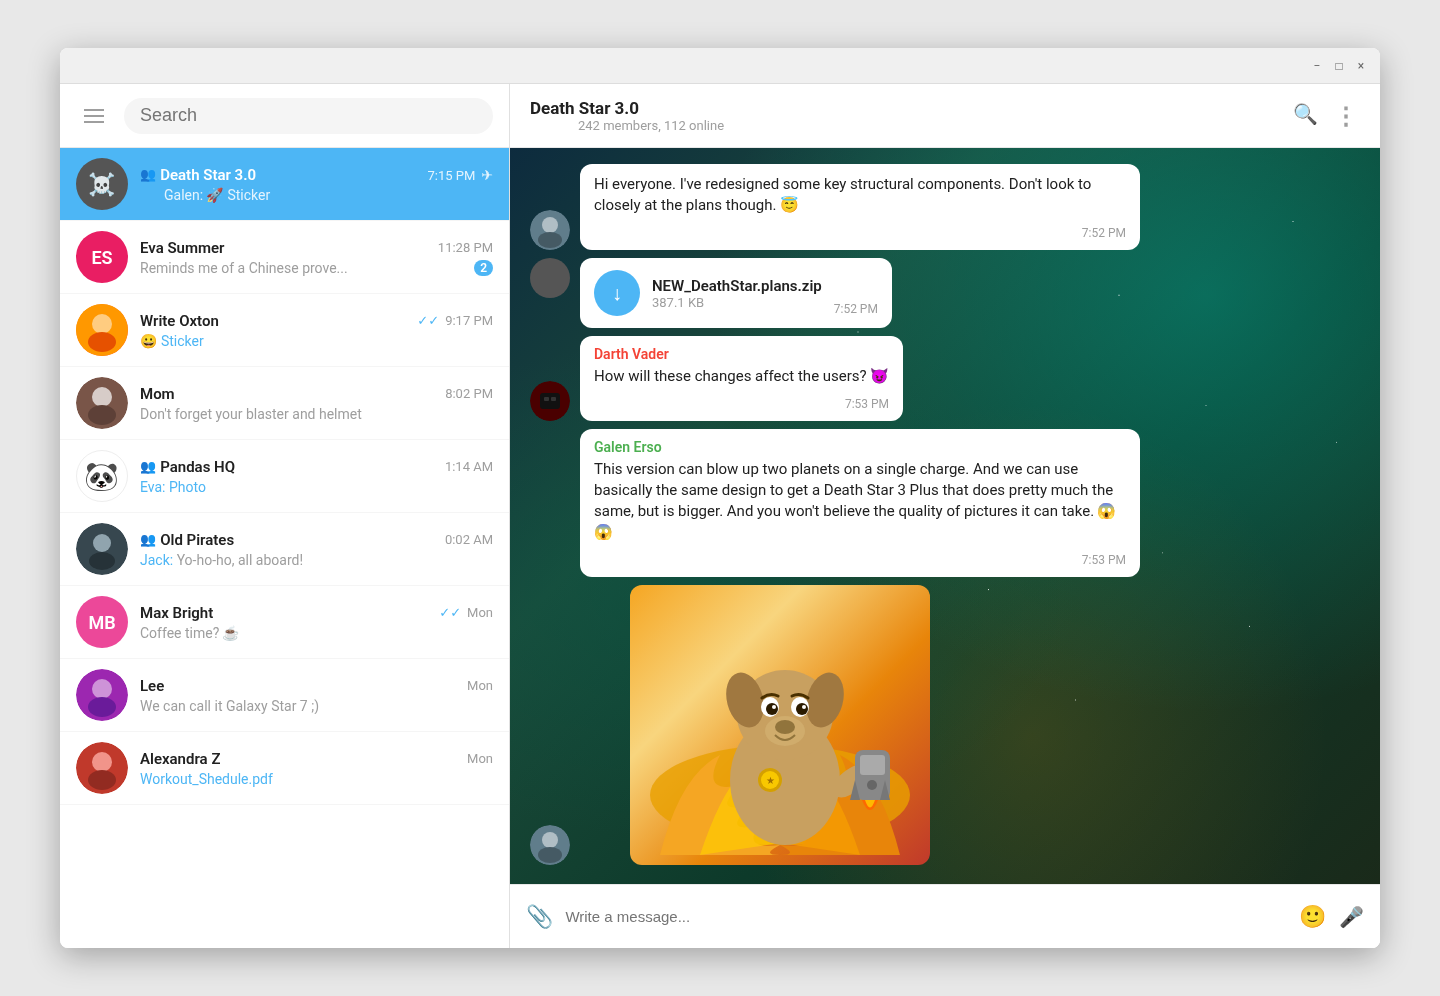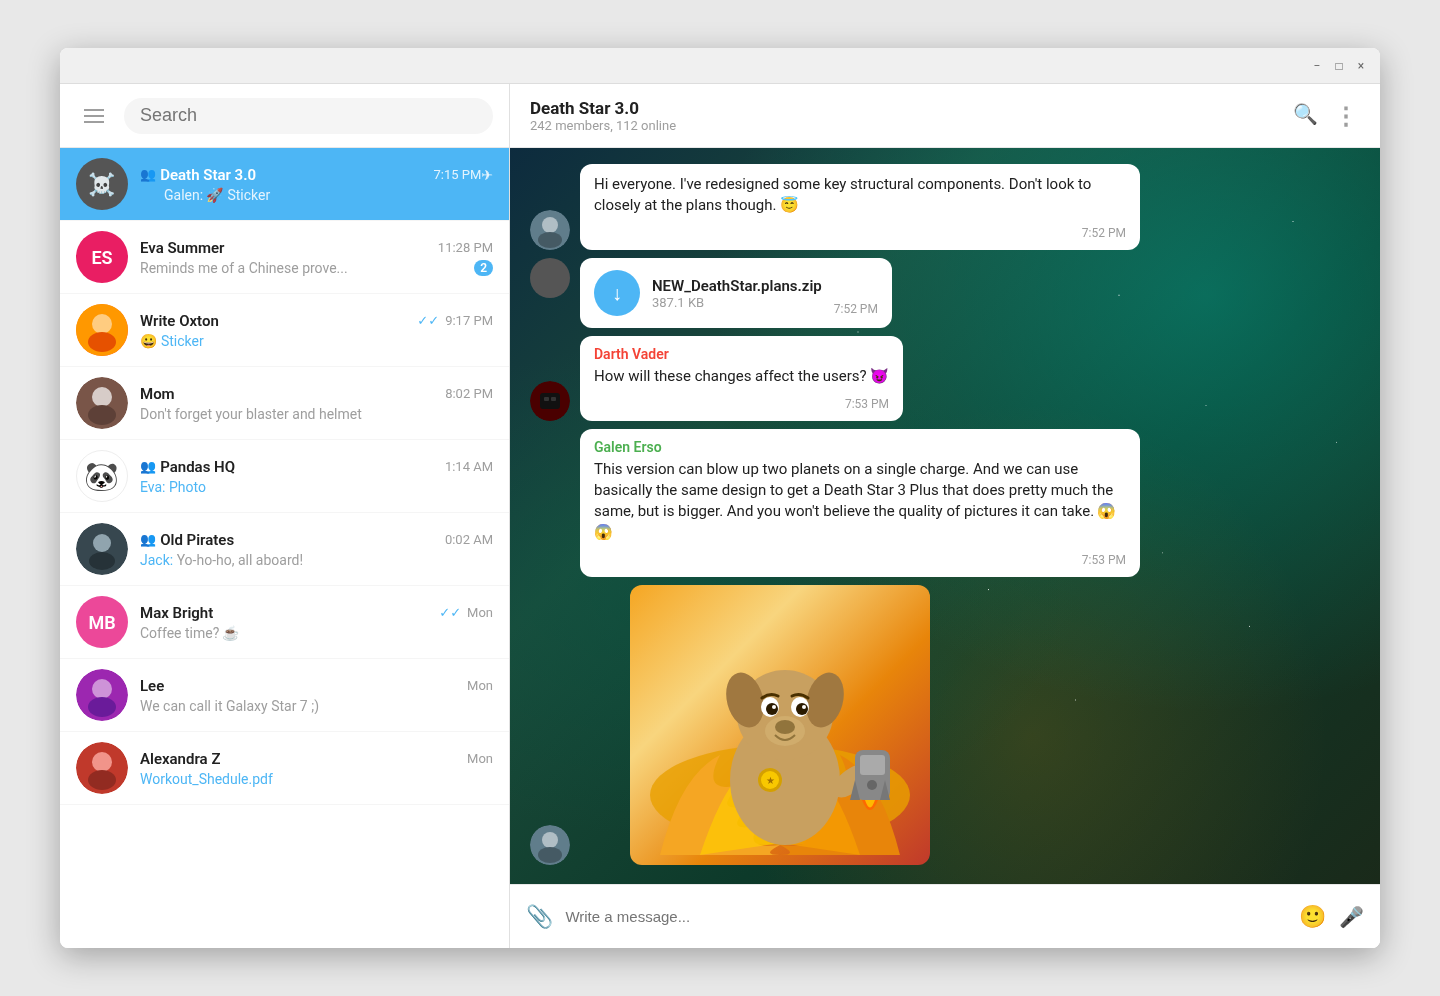--- a/index.html
+++ b/index.html
@@ -142,21 +142,21 @@
       align-items: center;
       padding: 0 20px;
       border-bottom: 1px solid #e8e8e8;
       flex-shrink: 0;
       justify-content: space-between;
       background: #fff;
     }
 
     .chat-header-info { display: flex; flex-direction: column; }
     .chat-header-name { font-size: 17px; font-weight: 700; color: #212121; }
-    .chat-header-status { font-size: 13px; color: #9e9e9e; }
+    .chat-header-status { font-size: 13px; color: #9e9e9e; margin-left: 48px; }
 
     .chat-header-actions { display: flex; gap: 16px; }
     .header-btn { cursor: pointer; color: #9e9e9e; font-size: 20px; }
 
     
     .messages-area {
       flex: 1;
       overflow-y: auto;
       position: relative;
       background: #14b8a6;
@@ -341,21 +341,21 @@
       <div class="chat-list">
 
         <div class="chat-item active">
           <div class="chat-avatar" style="background:#555; font-size:22px;">☠️</div>
           <div class="chat-info">
             <div class="chat-top">
               <div class="chat-name">
                 <span style="font-size:13px;">👥</span>
                 <span>Death Star 3.0</span>
               </div>
-              <div style="display:flex;align-items:center;">
+              <div style="display:flex;align-items:flex-end;gap:6px;">
                 <span class="chat-time">7:15 PM</span>
                 <span class="pin-icon">✈</span>
               </div>
             </div>
             <div class="chat-bottom">
               <span class="chat-preview">
                 Galen: 🚀 Sticker
               </span>
             </div>
           </div>

